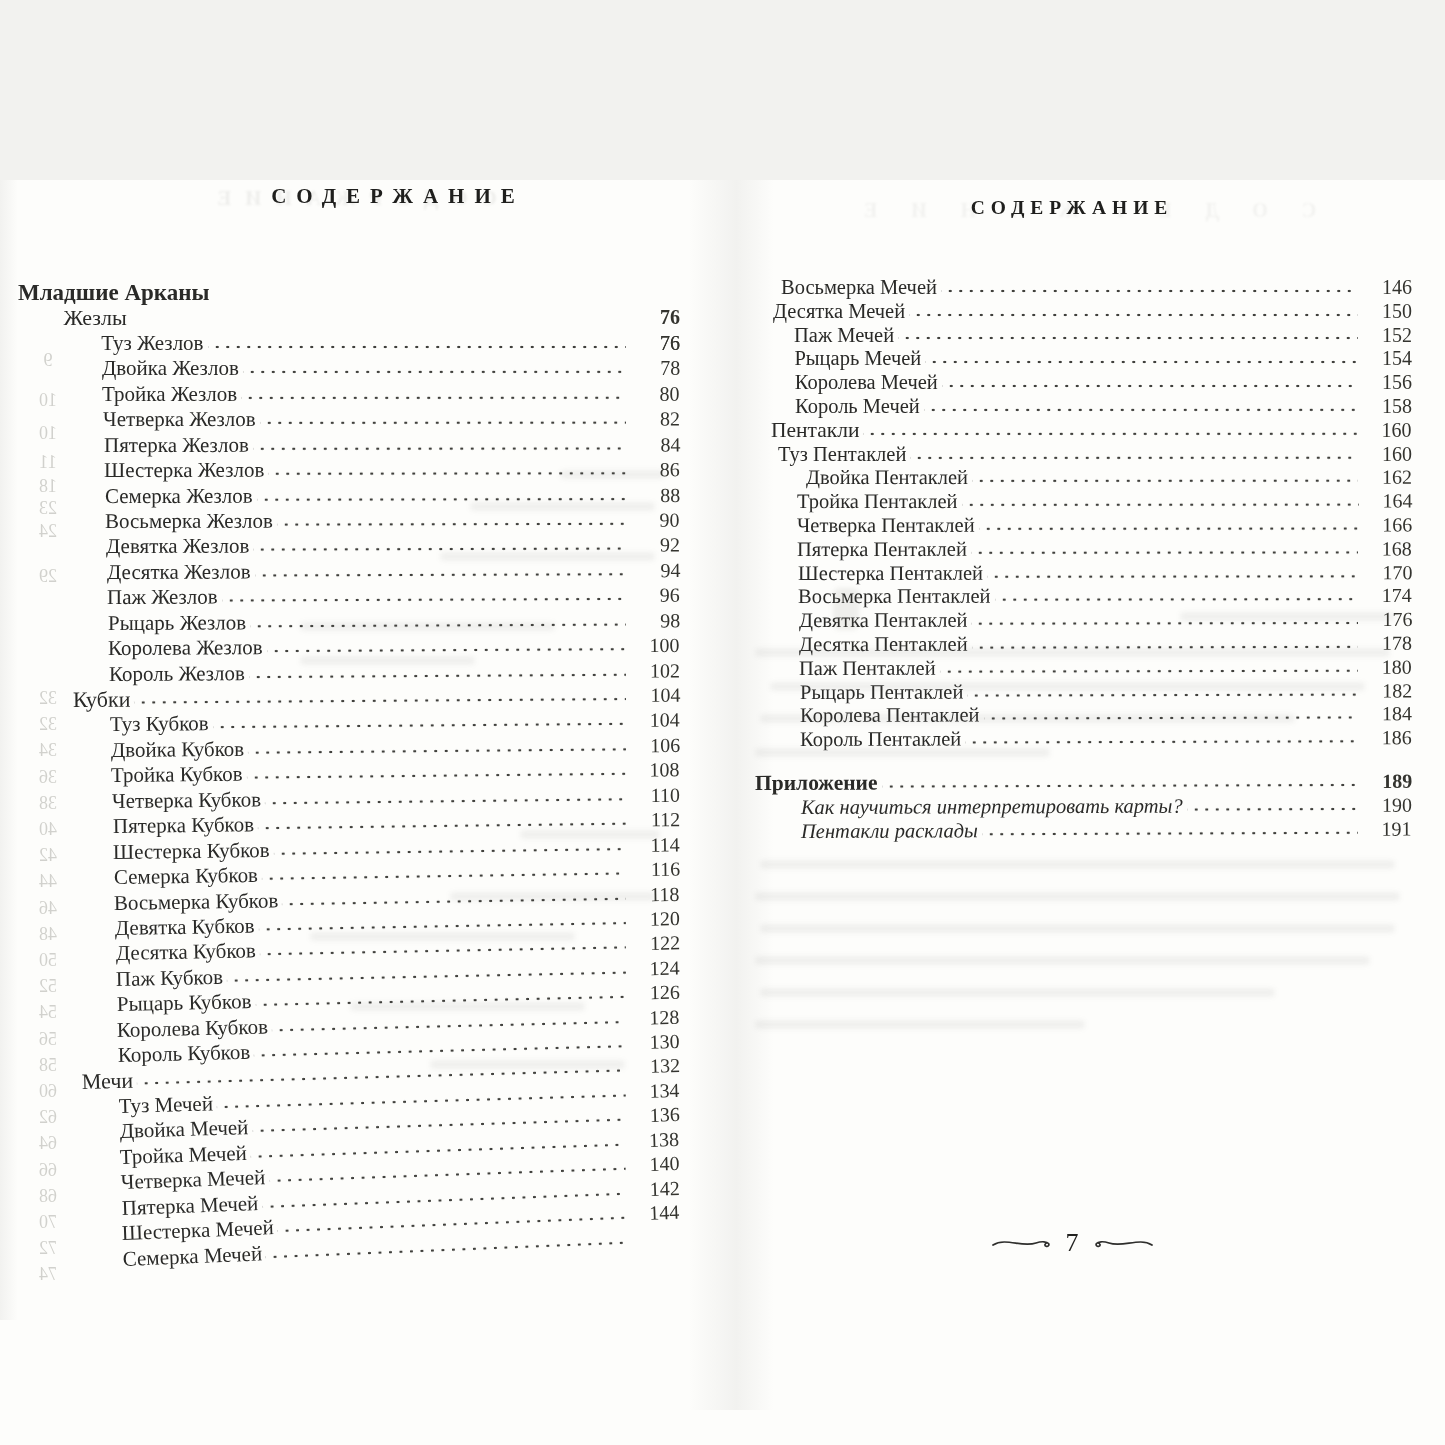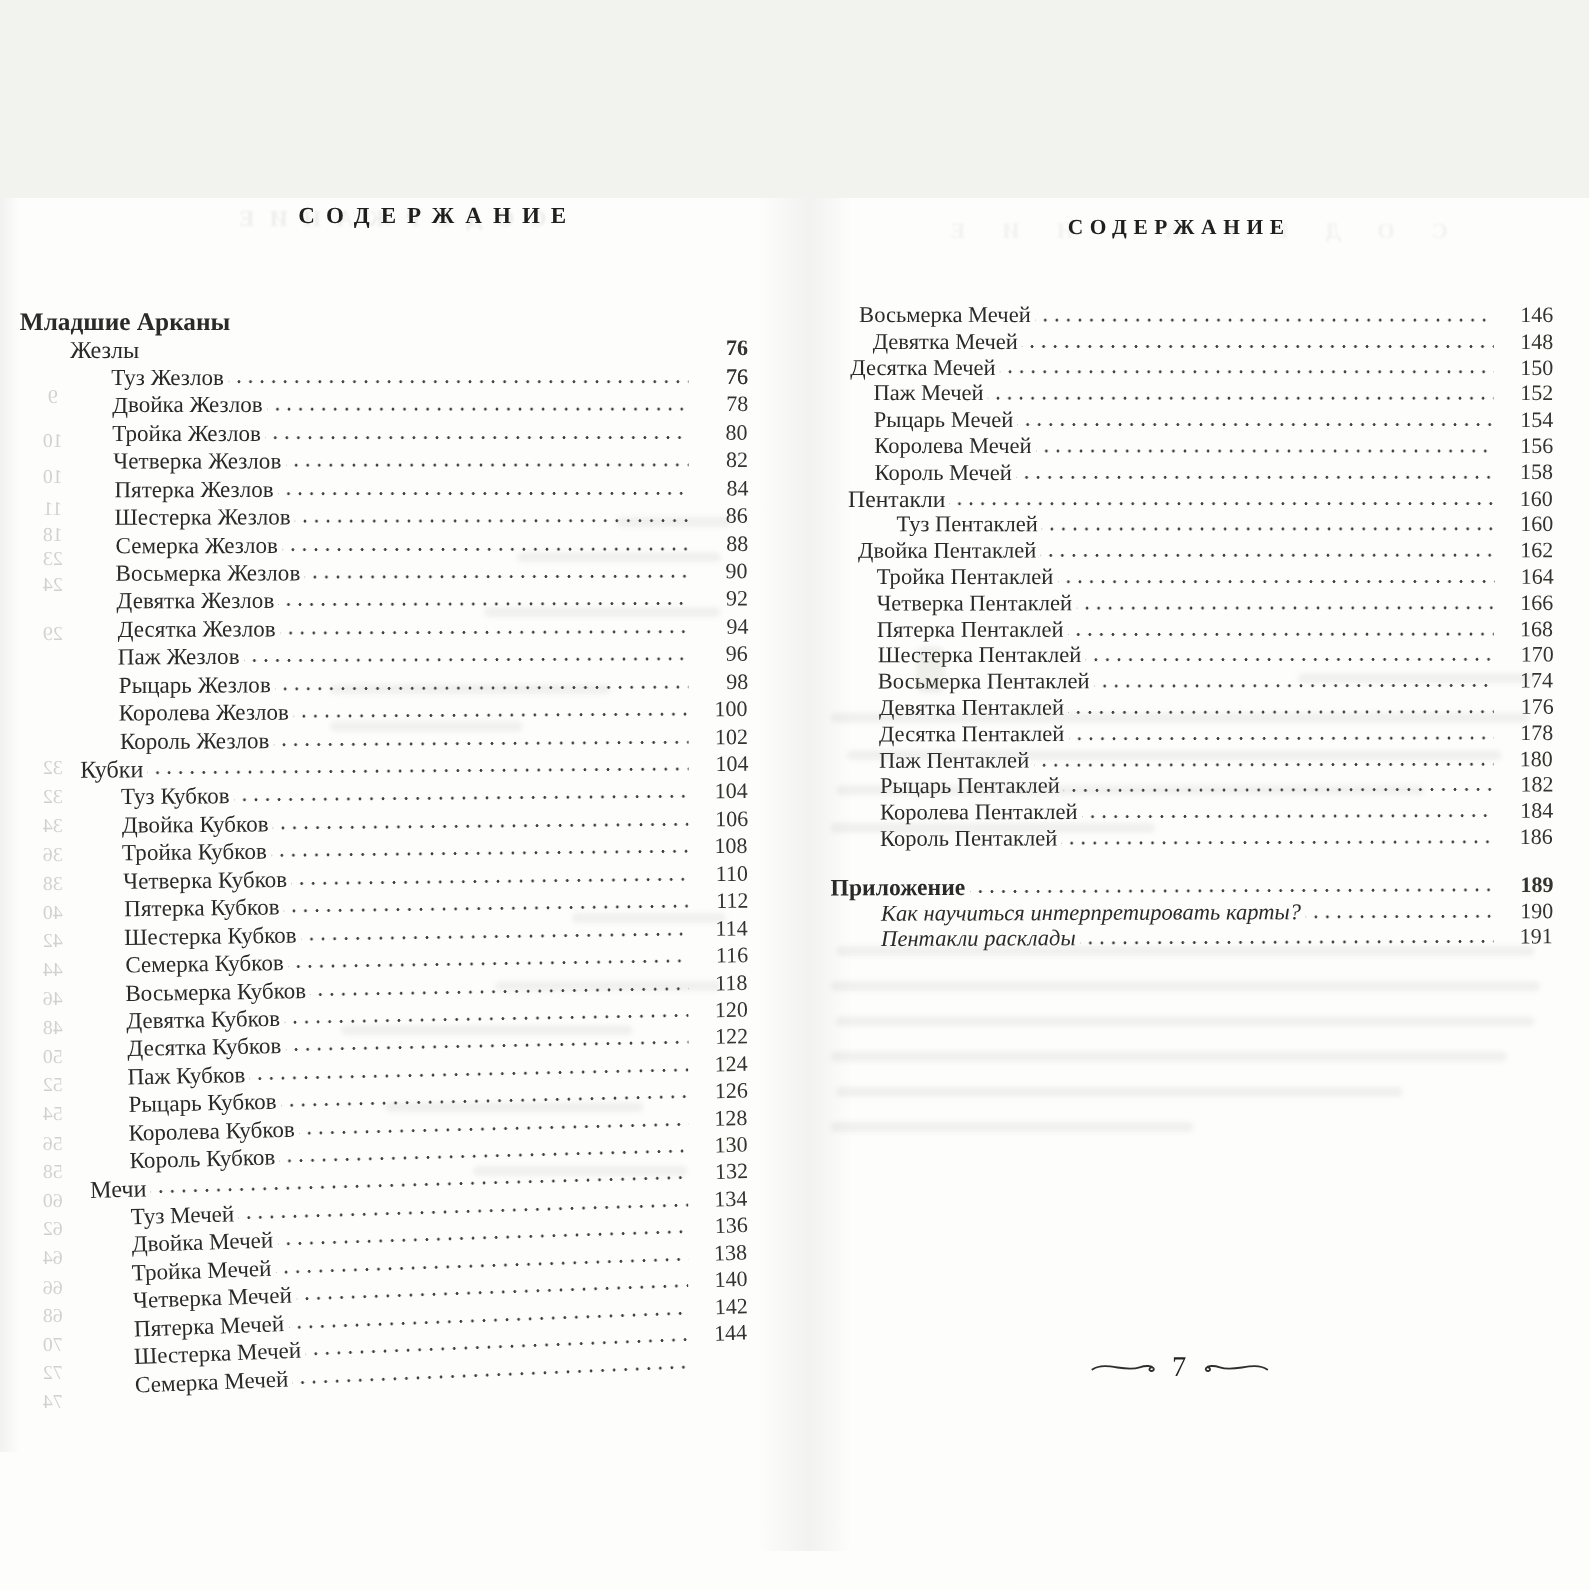--- a/index.html
+++ b/index.html
@@ -289,25 +289,20 @@
         <span class="leader"></span>
         <span class="num"></span>
       </div>
     </div>
   <div class="toc toc-right" id="toc-right">
       <div class="toc-row l2" style="margin-left: 34px; justify-content: center;">
         <span class="lab">Восьмерка Мечей</span>
         <span class="leader"></span>
         <span class="num">146</span>
       </div>
-      <div class="toc-row l2" style="margin-left: 46.35px;">
-        <span class="lab">Девятка Мечей</span>
-        <span class="leader"></span>
-        <span class="num">148</span>
-      </div>
       <div class="toc-row l2" style="margin-left: 26px;">
         <span class="lab">Десятка Мечей</span>
         <span class="leader"></span>
         <span class="num">150</span>
       </div>
       <div class="toc-row l2" style="margin-left: 47.05px;">
         <span class="lab">Паж Мечей</span>
         <span class="leader"></span>
         <span class="num">152</span>
       </div>
@@ -324,26 +319,26 @@
       <div class="toc-row l2" style="margin-left: 48.1px; transform: rotate(-0.014deg); transform-origin: 0px 70%;">
         <span class="lab">Король Мечей</span>
         <span class="leader"></span>
         <span class="num">158</span>
       </div>
       <div class="toc-row l1" style="margin-left: 24.45px; transform: rotate(-0.02deg); transform-origin: 0px 70%;">
         <span class="lab">Пентакли</span>
         <span class="leader"></span>
         <span class="num">160</span>
       </div>
-      <div class="toc-row l2" style="margin-left: 68px; transform: rotate(-0.026deg); transform-origin: 0px 70%;">
+      <div class="toc-row l2" style="margin-left: 31px; transform: rotate(-0.026deg); transform-origin: 0px 70%;">
         <span class="lab">Туз Пентаклей</span>
         <span class="leader"></span>
         <span class="num">160</span>
       </div>
-      <div class="toc-row l2" style="margin-left: 33px; transform: rotate(-0.032deg); transform-origin: 0px 70%;">
+      <div class="toc-row l2" style="margin-left: 59px; transform: rotate(-0.032deg); transform-origin: 0px 70%;">
         <span class="lab">Двойка Пентаклей</span>
         <span class="leader"></span>
         <span class="num">162</span>
       </div>
       <div class="toc-row l2" style="margin-left: 49.5px; transform: rotate(-0.04deg); transform-origin: 0px 70%;">
         <span class="lab">Тройка Пентаклей</span>
         <span class="leader"></span>
         <span class="num">164</span>
       </div>
       <div class="toc-row l2" style="margin-left: 49.85px; transform: rotate(-0.048deg); transform-origin: 0px 70%;">

